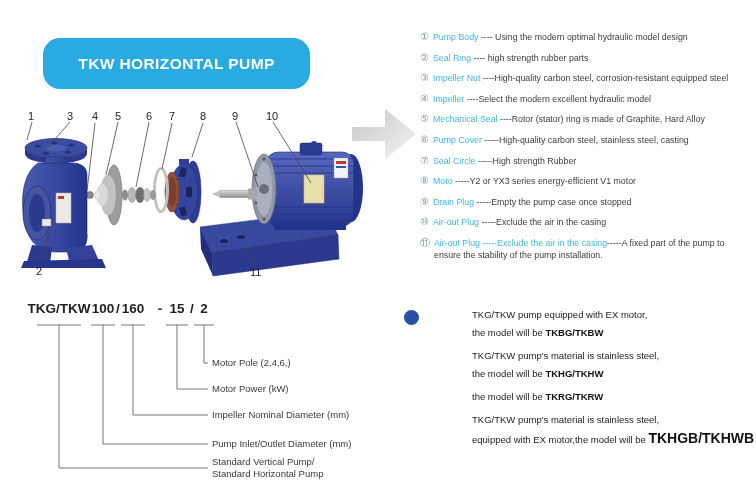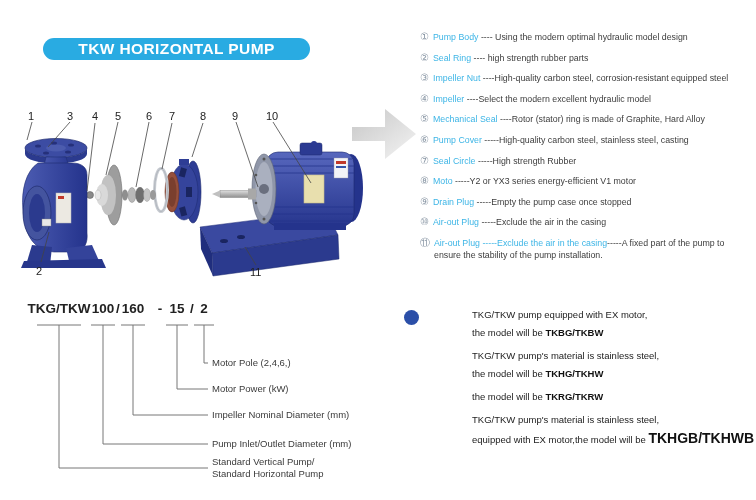--- a/index.html
+++ b/index.html
@@ -3,21 +3,21 @@
 <meta charset="utf-8">
 <style>
   * { margin:0; padding:0; box-sizing:border-box; }
   html,body { background:#fff; }
   .page {
     position:relative; width:756px; height:500px; background:#ffffff;
     font-family:"Liberation Sans", sans-serif; overflow:hidden; color:#3c3c3c;
   }
   
   .banner {
-    position:absolute; left:43px; top:38px; width:267px; height:22px;
+    position:absolute; left:43px; top:38px; width:267px; height:51px;
     background:#29abe2; border-radius:17px;
     display:flex; align-items:center; justify-content:center;
   }
   .banner span {
     color:#ffffff; font-weight:bold; font-size:15.5px; letter-spacing:.4px;
   }
   
   .diagram { position:absolute; left:8px; top:95px; width:410px; height:205px; }
   .diagram svg { display:block; }
   .callout-num { font-size:11px; fill:#222222; font-family:"Liberation Sans",sans-serif; }

